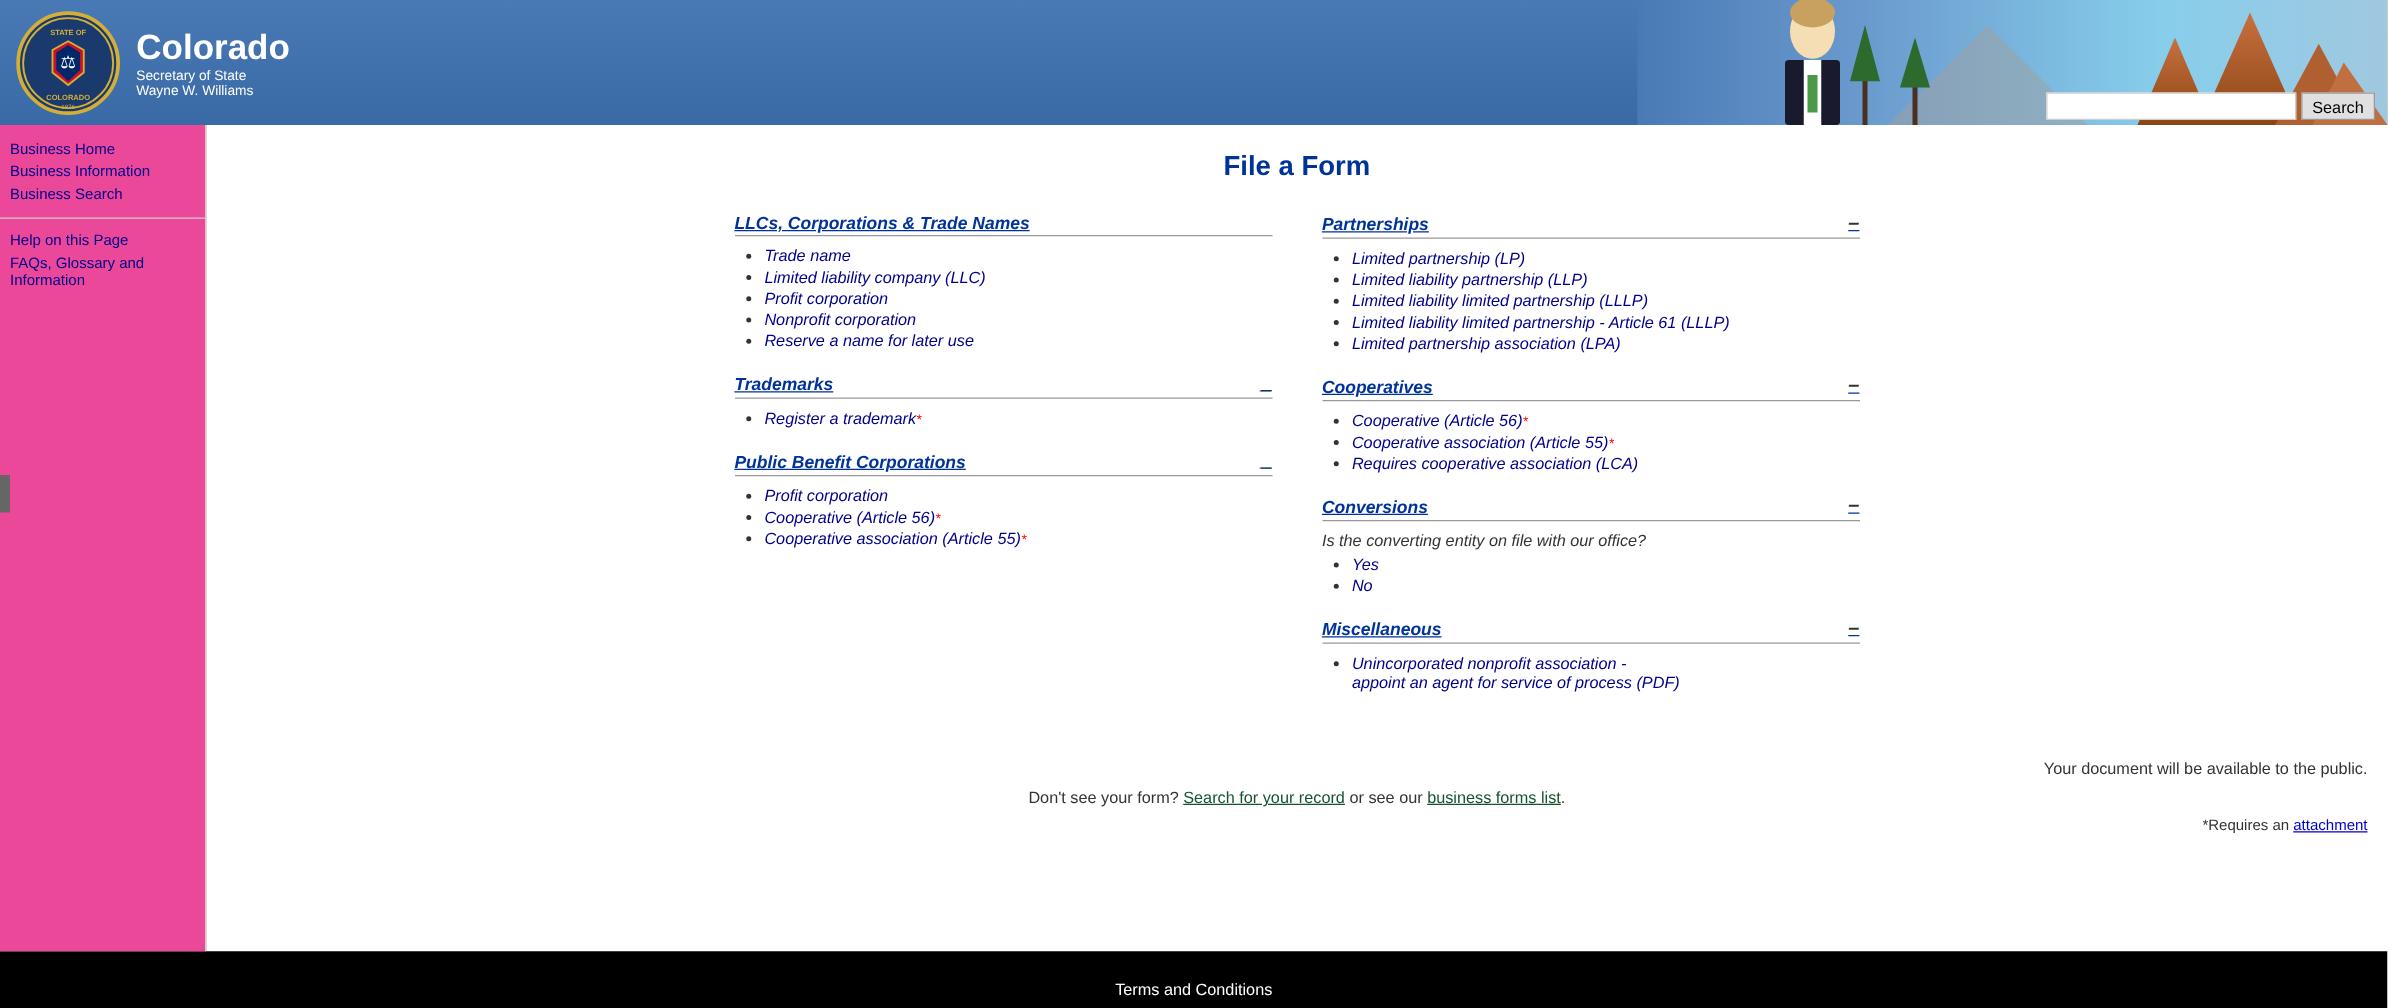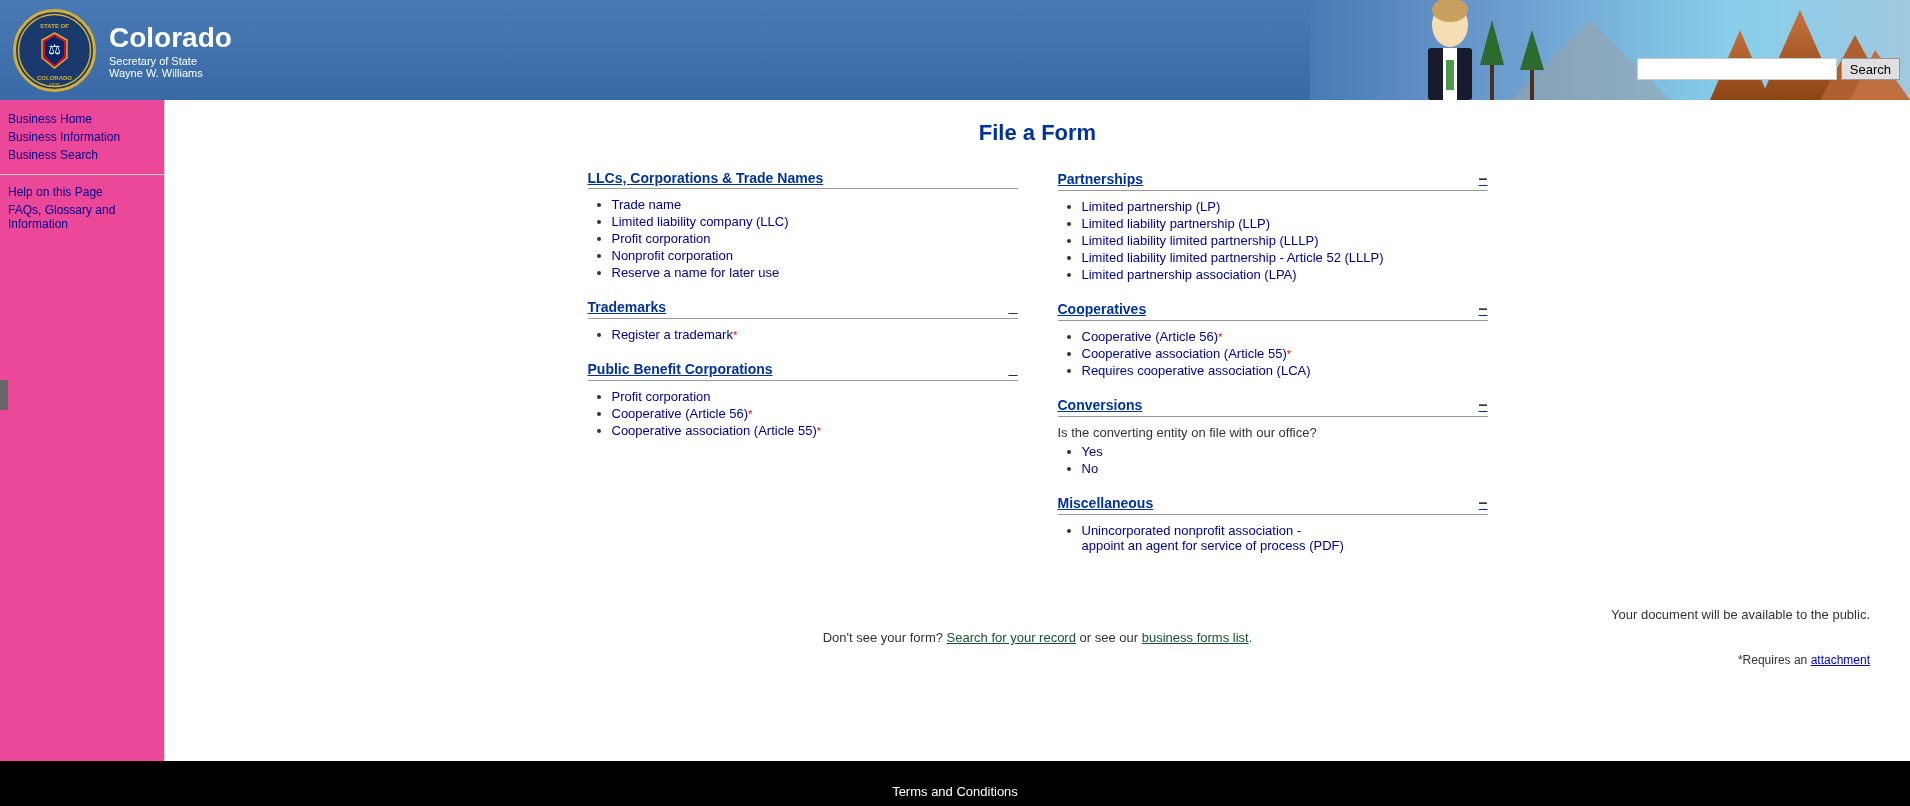--- a/index.html
+++ b/index.html
@@ -31,21 +31,21 @@
       right: 0;
       top: 0;
       height: 100px;
       width: 600px;
       background: linear-gradient(to right, #4a7ab5 0%, #5a8ac0 15%, #c8a060 40%, #d4906040 60%, #c07030 80%, #b06020 100%);
       overflow: hidden;
     }
     #search-area {
       position: absolute;
       right: 10px;
-      bottom: 20px;
+      bottom: 4px;
       display: flex;
       align-items: center;
       gap: 4px;
     }
     #search-input {
       width: 200px;
       height: 22px;
       border: 1px solid #ccc;
       padding: 2px 4px;
       font-size: 13px;
@@ -85,36 +85,37 @@
       left: 0;
       top: 380px;
       width: 8px;
       height: 30px;
       background: #666;
     }
 
     
     #main {
       flex: 1;
-      padding: 20px 40px;
+      padding: 20px 16px;
     }
     #page-title {
       text-align: center;
       font-size: 22px;
       font-weight: bold;
       color: #003399;
       margin-bottom: 24px;
     }
 
     #content-grid {
       display: grid;
       grid-template-columns: 1fr 1fr;
       gap: 0 40px;
       max-width: 900px;
       margin: 0 auto;
+      font-style: italic;
     }
 
     .section-header {
       font-size: 14px;
       font-weight: bold;
       color: #003399;
       text-decoration: underline;
       border-bottom: 1px solid #999;
       padding-bottom: 2px;
       margin-bottom: 8px;
@@ -291,21 +292,21 @@
 
         <div class="section-block">
           <div class="section-header">
             <span>Partnerships</span>
             <span class="toggle">–</span>
           </div>
           <ul class="item-list">
             <li><a href="#">Limited partnership (LP)</a></li>
             <li><a href="#">Limited liability partnership (LLP)</a></li>
             <li><a href="#">Limited liability limited partnership (LLLP)</a></li>
-            <li><a href="#">Limited liability limited partnership - Article 52 (LLLP)</a></li>
+            <li><a href="#">Limited liability limited partnership - Article 61 (LLLP)</a></li>
             <li><a href="#">Limited partnership association (LPA)</a></li>
           </ul>
         </div>
 
         <div class="section-block">
           <div class="section-header">
             <span>Cooperatives</span>
             <span class="toggle">–</span>
           </div>
           <ul class="item-list">

